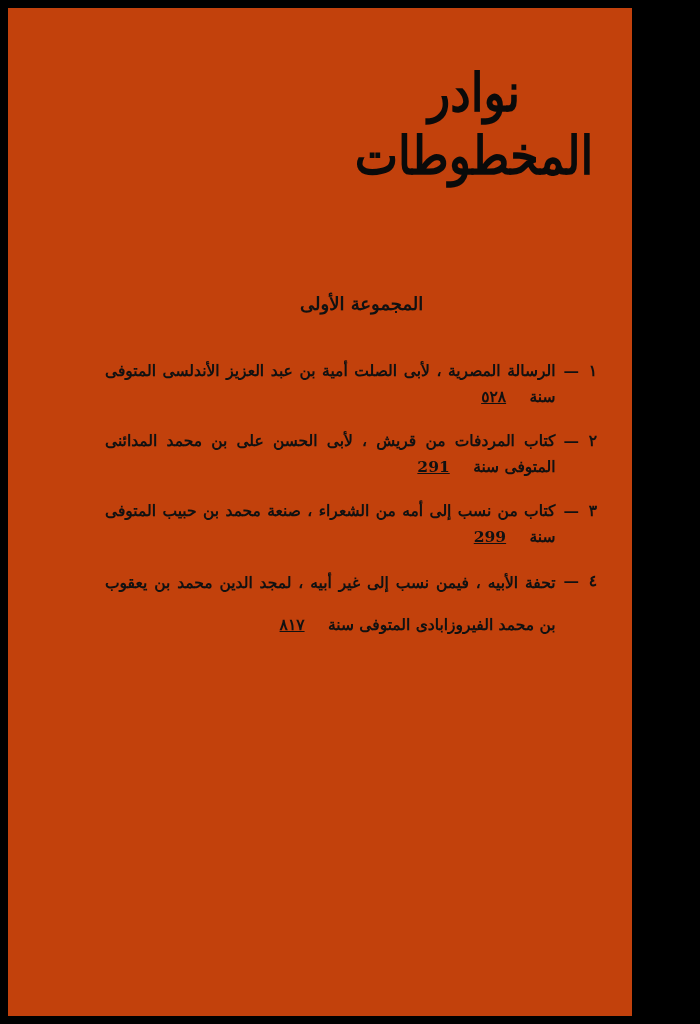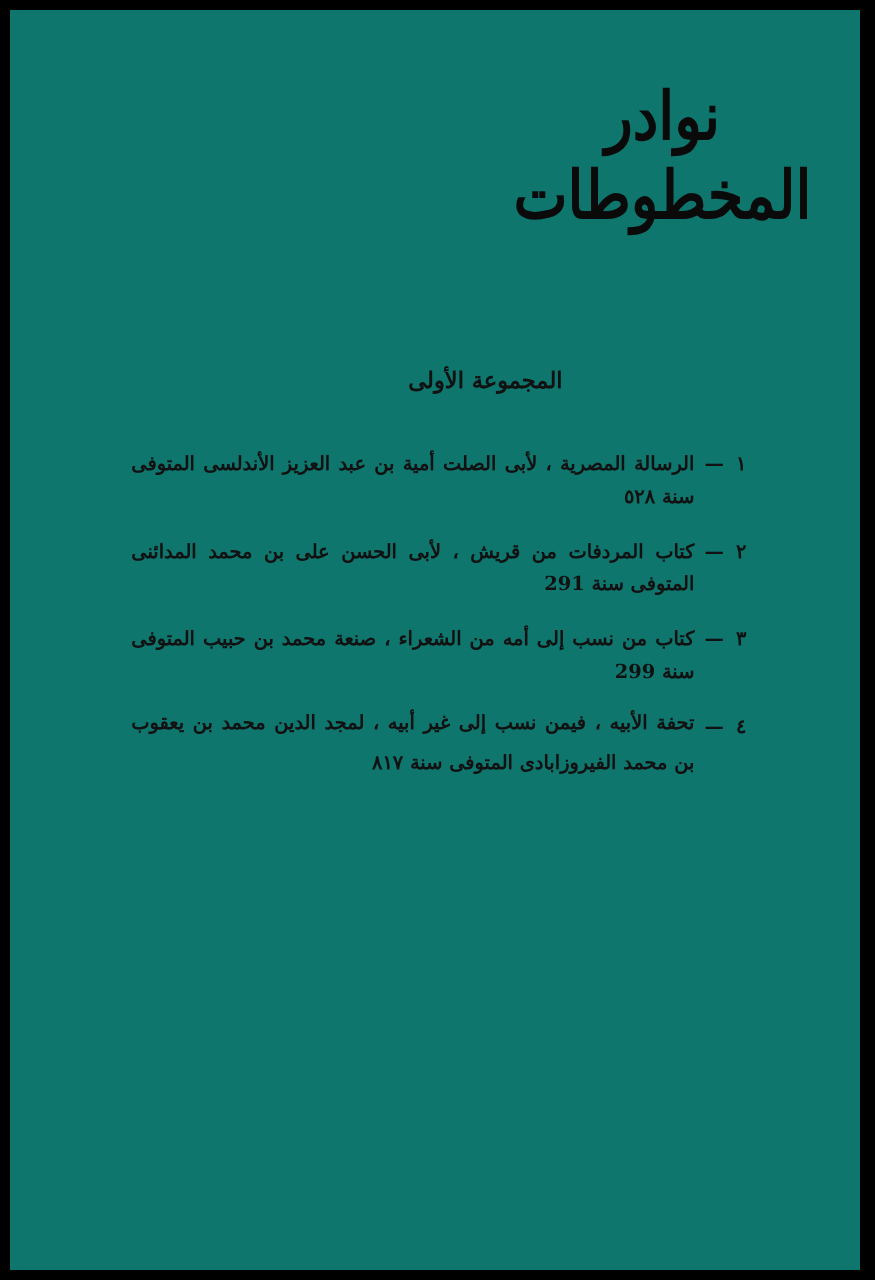--- a/index.html
+++ b/index.html
@@ -11,23 +11,23 @@
       width: 700px;
       height: 1024px;
       position: relative;
       overflow: hidden;
       font-family: "DejaVu Serif", serif;
     }
     .page {
       position: absolute;
       left: 8px;
       top: 8px;
-      width: 680px;
+      width: 624px;
       height: 1008px;
-      background: #0f766e;
+      background: #c2410c;
       color: #111;
       direction: rtl;
     }
     .title {
       position: absolute;
       right: 38px;
       top: 62px;
       width: 240px;
       text-align: center;
       font-family: "DejaVu Serif", serif;
@@ -36,21 +36,21 @@
       line-height: 1.2;
       color: #0a0a0a;
       letter-spacing: 0;
       transform: scaleY(1.15);
     }
     .collection-title {
       position: absolute;
       left: 292px;
       top: 285px;
       width: 150px;
-      text-align: right;
+      text-align: left;
       font-size: 18px;
       font-weight: bold;
       color: #111;
     }
     .list {
       position: absolute;
       left: 97px;
       top: 350px;
       width: 496px;
       margin: 0;
@@ -75,24 +75,25 @@
     }
     .item-dash {
       flex: 0 0 auto;
       margin: 0 6px 0 8px;
     }
     .item-text {
       flex: 1 1 auto;
       white-space: normal;
     }
     .item-text .year {
-      margin-right: 0;
+      margin-right: 18px;
+      text-decoration: underline;
     }
     .item.wrap .item-text {
-      line-height: 32px;
+      line-height: 42px;
       margin-top: -6px;
     }
   </style>
 </head>
 <body>
 
 <div class="page">
   <div class="title">نوادر المخطوطات</div>
 
   <div class="collection-title">المجموعة الأولى</div>

